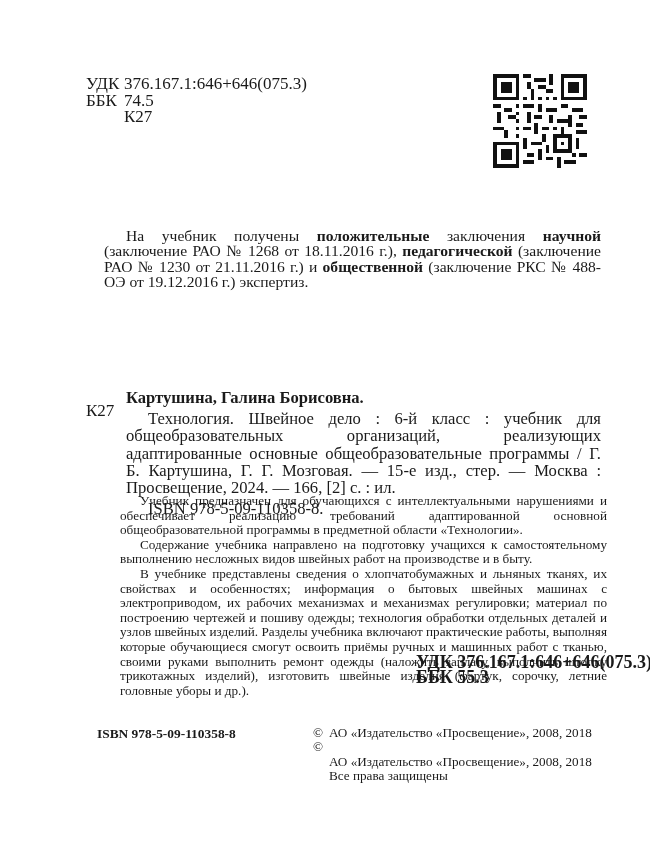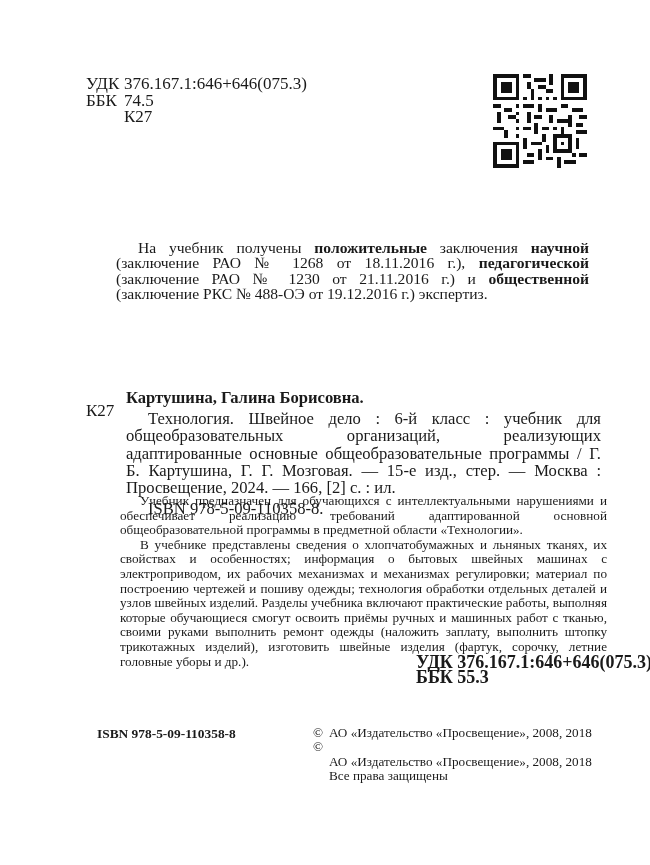--- a/index.html
+++ b/index.html
@@ -17,21 +17,21 @@
     .top-class .k { width: 38px; }
 
     
     .qr { left: 493px; top: 74px; width: 94px; height: 94px; }
 
     
     .approval {
       left: 100px; top: 224px; width: 505px;
       font-size: 15.6px; line-height: 15.3px; text-align: justify;
     }
-    .approval p { margin: 16px; text-indent: 22px; text-align-last: left; }
+    .approval p { margin: 4px; text-indent: 22px; text-align-last: left; }
 
     
     .card-code { left: 86px; top: 402px; font-size: 17px; line-height: 17px; }
     .card {
       left: 122px; top: 385px; width: 483px;
       font-size: 16.6px; line-height: 17.2px; text-align: justify;
     }
     .card .author { font-weight: bold; }
     .card p { margin: 4px; }
     .card .entry { text-indent: 22px; }
@@ -153,20 +153,21 @@
 
 <div class="abs card-code serif">К27</div>
 <div class="abs card serif">
   <p class="author">Картушина, Галина Борисовна.</p>
   <p class="entry">Технология. Швейное дело : 6-й класс : учебник для общеобразовательных организаций, реализующих адаптированные основные общеобразовательные программы / Г. Б. Картушина, Г. Г. Мозговая. — 15-е изд., стер. — Москва : Просвещение, 2024. — 166, [2] с. : ил.</p>
   <p class="isbn">ISBN 978-5-09-110358-8.</p>
 </div>
 
 <div class="abs annotation serif">
   <p>Учебник предназначен для обучающихся с интеллектуальными нарушениями и обеспечивает реализацию требований адаптированной основной общеобразовательной программы в предметной области «Технологии».</p>
+  <p>Содержание учебника направлено на подготовку учащихся к самостоятельному выполнению несложных видов швейных работ на производстве и в быту.</p>
   <p>В учебнике представлены сведения о хлопчатобумажных и льняных тканях, их свойствах и особенностях; информация о бытовых швейных машинах с электроприводом, их рабочих механизмах и механизмах регулировки; материал по построению чертежей и пошиву одежды; технология обработки отдельных деталей и узлов швейных изделий. Разделы учебника включают практические работы, выполняя которые обучающиеся смогут освоить приёмы ручных и машинных работ с тканью, своими руками выполнить ремонт одежды (наложить заплату, выполнить штопку трикотажных изделий), изготовить швейные изделия (фартук, сорочку, летние головные уборы и др.).</p>
 </div>
 
 <div class="abs udk-right serif">
   <div>УДК 376.167.1:646+646(075.3)</div>
   <div>ББК 55.3</div>
 </div>
 
 <div class="abs isbn-left serif">ISBN 978-5-09-110358-8</div>
 

